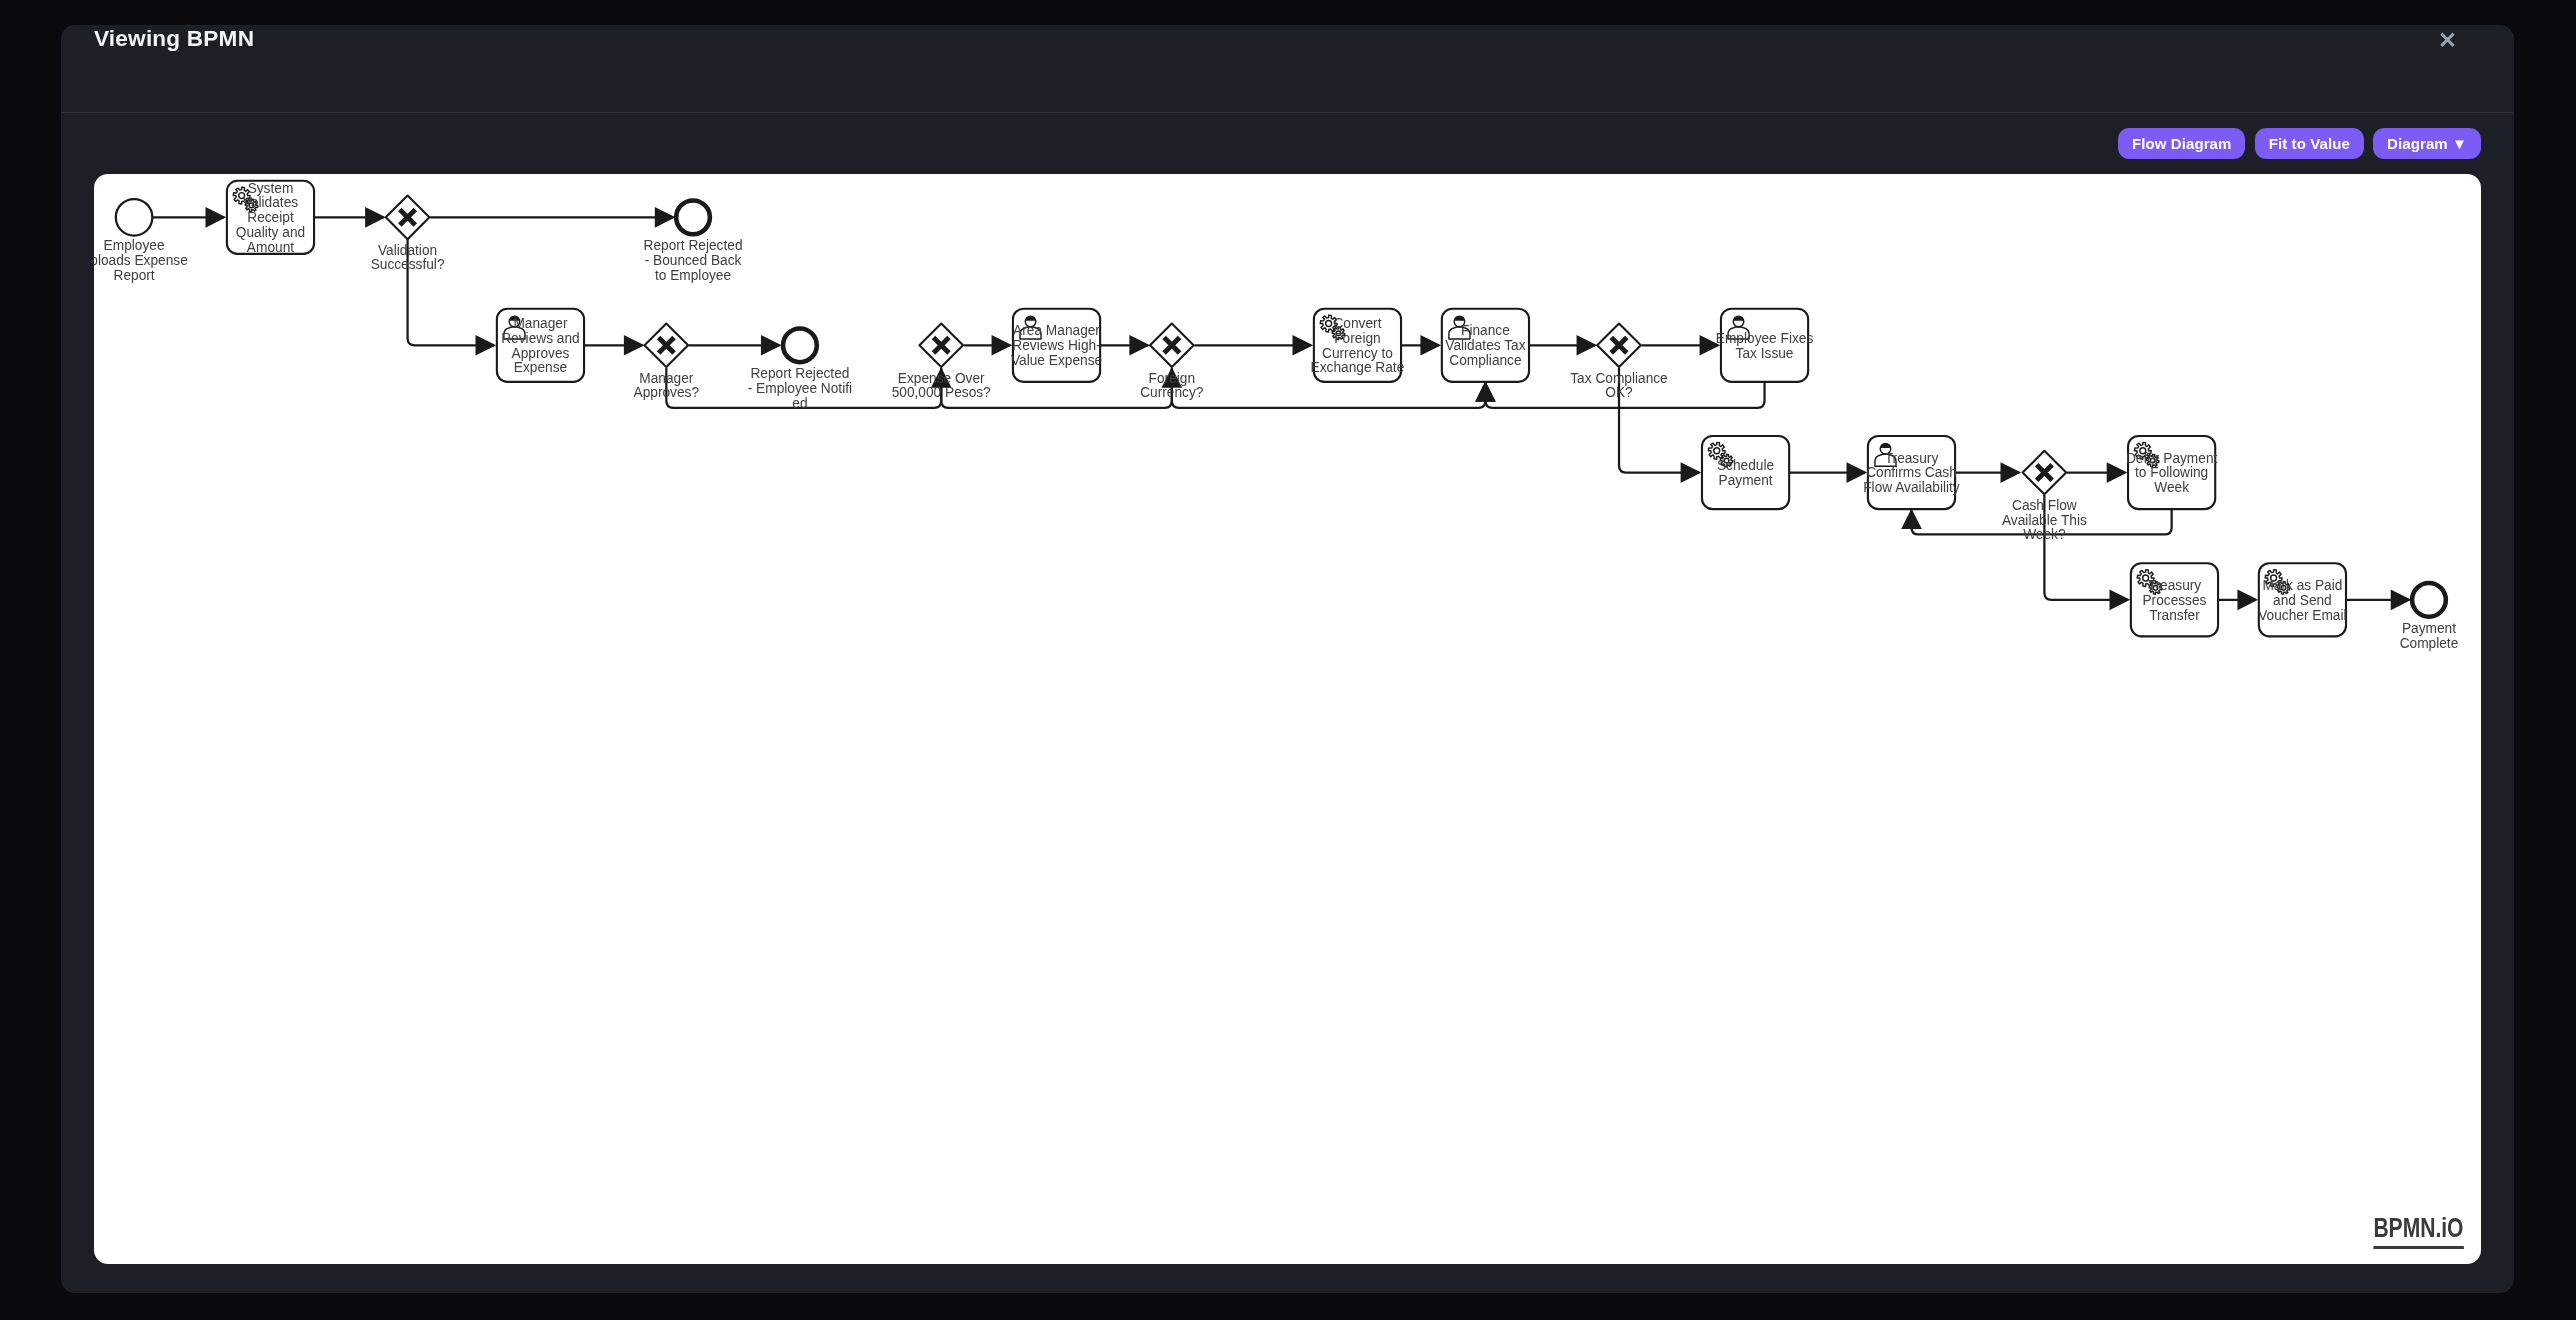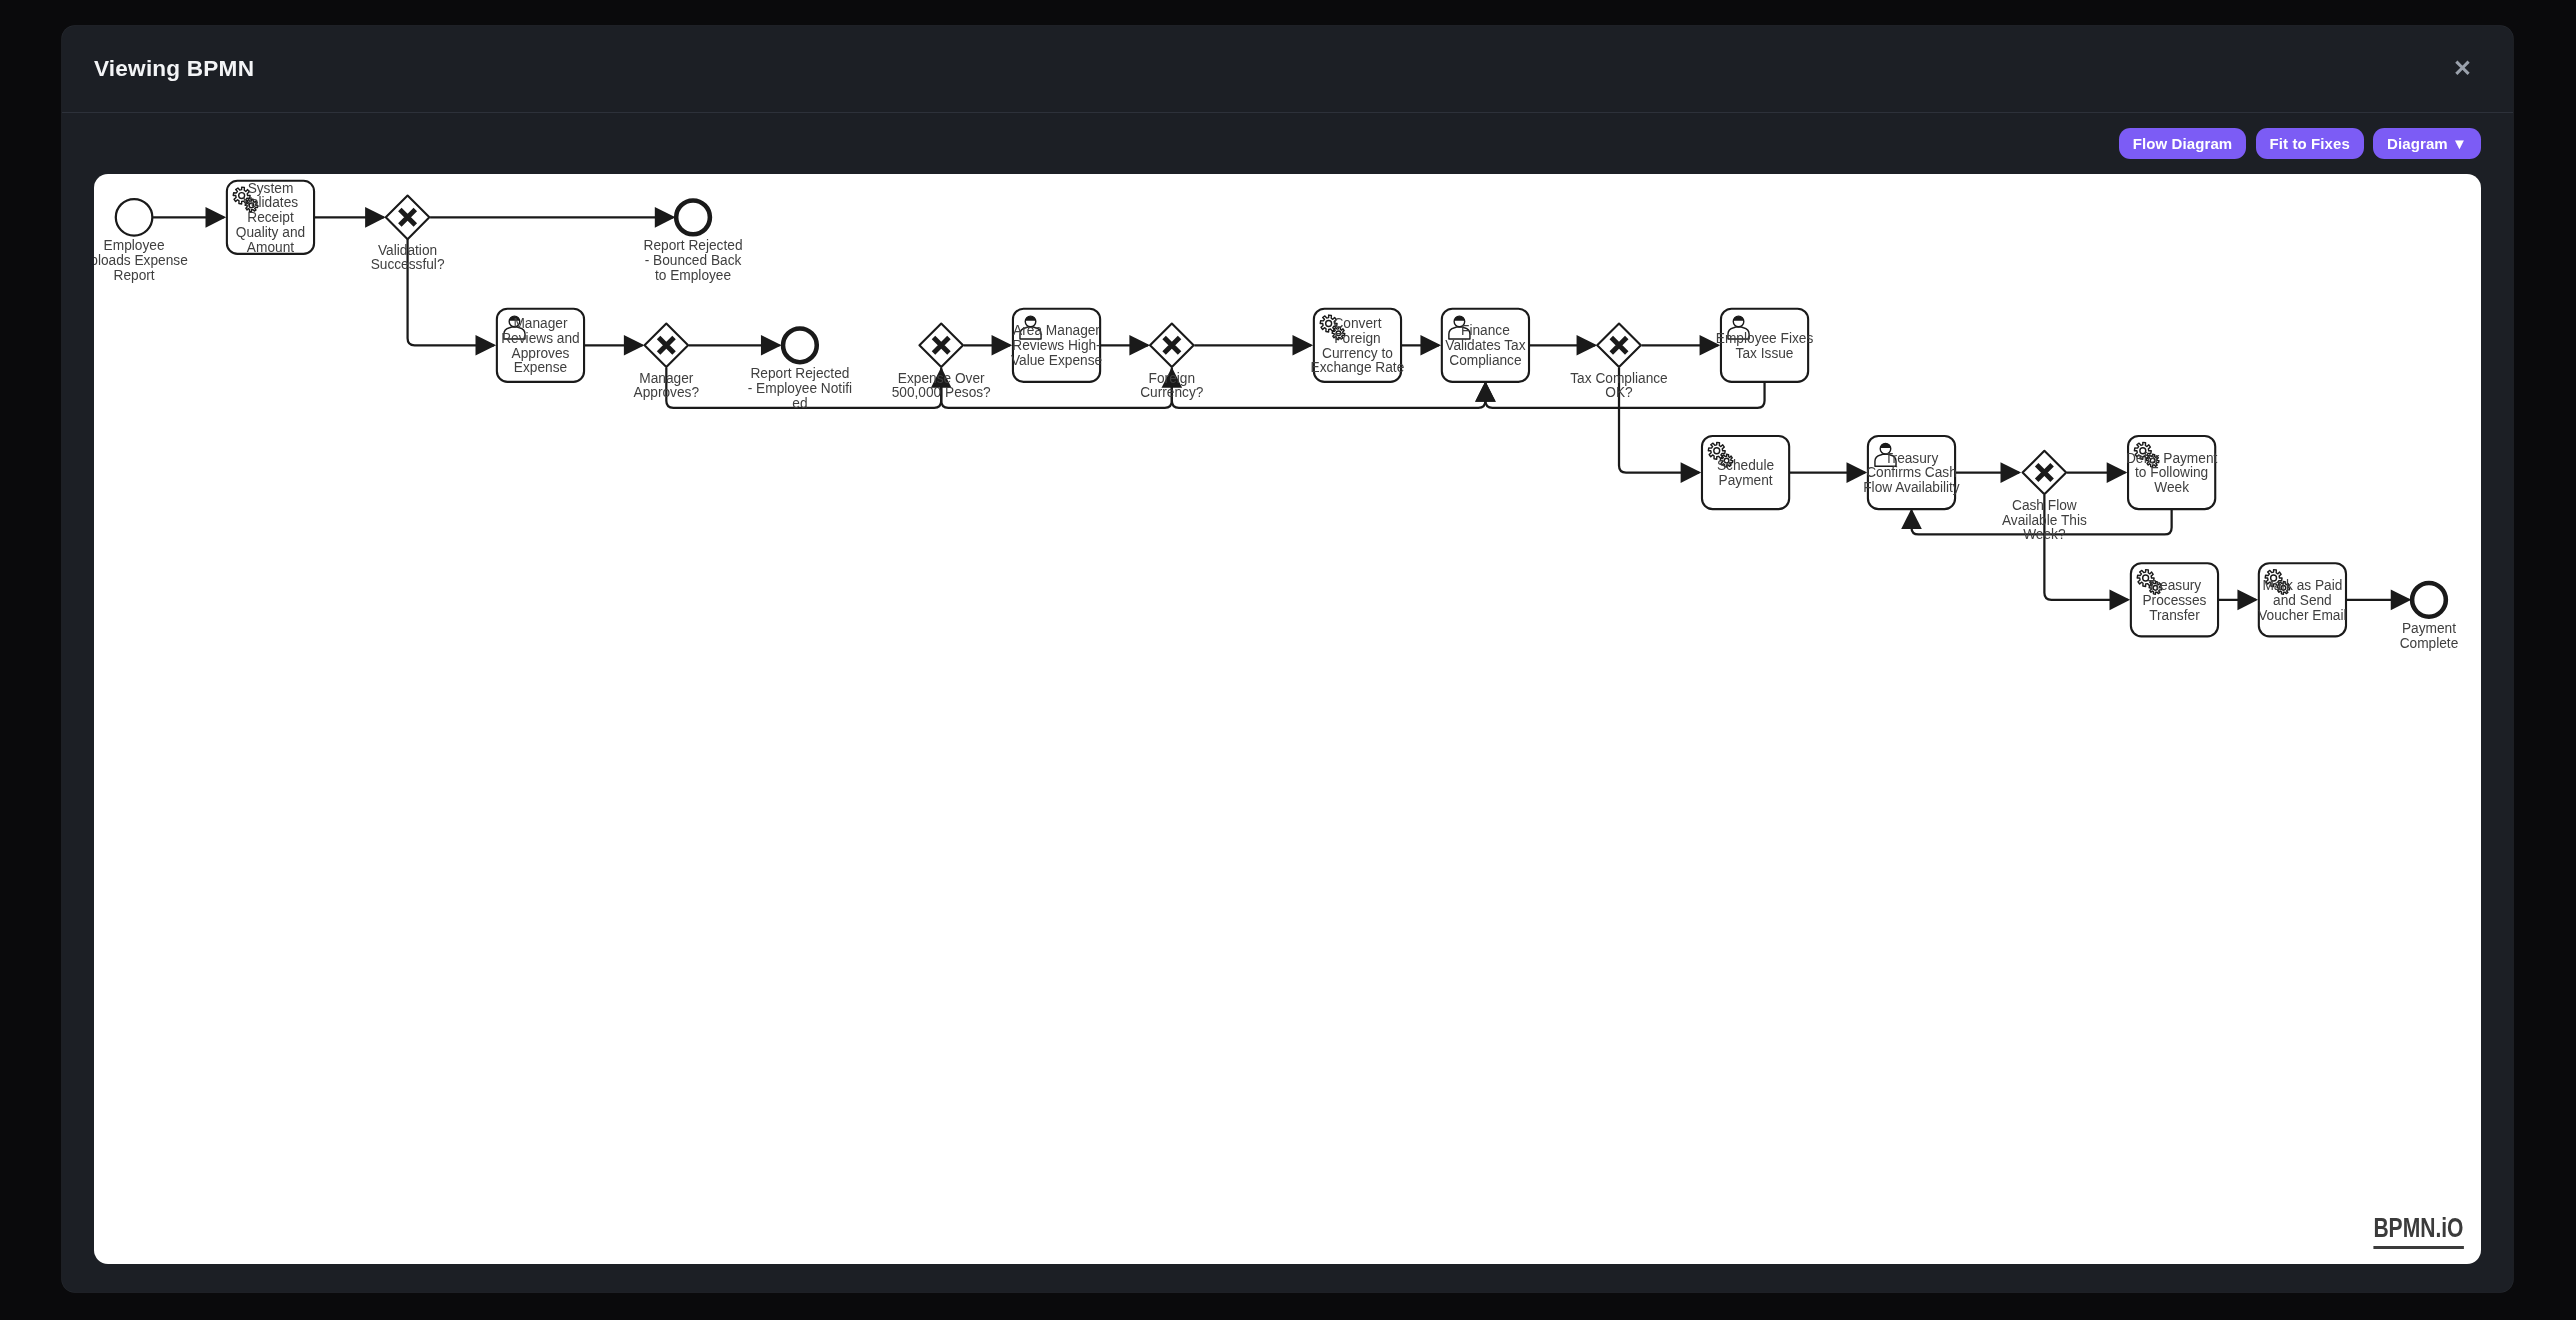--- a/index.html
+++ b/index.html
@@ -16,23 +16,23 @@
     width: 2451px; height: 1266px;
     background: #1c1f25;
     border-radius: 12.7px;
     display: flex;
     flex-direction: column;
     box-shadow: 0 0 0 0.7px #26292f;
   }
   .modal-header {
     flex: 0 0 87px;
     display: flex;
-    align-items: center;
+    align-items: flex-start;
     justify-content: space-between;
-    padding: 0 37px 0 32px;
+    padding: 0 52px 0 32px;
     border-bottom: 1.4px solid #2d313a;
   }
   .title {
     font-size: 22.6px;
     font-weight: 700;
     color: #f3f4f6;
     letter-spacing: 0.2px;
   }
   .close-btn {
     background: none;
@@ -103,21 +103,21 @@
 
   <div class="modal-header">
     <h1 class="title">Viewing BPMN</h1>
     <button class="close-btn">
       <span>✕</span>
     </button>
   </div>
 
   <div class="toolbar">
     <button class="btn">Flow Diagram</button>
-    <button class="btn">Fit to Fixes</button>
+    <button class="btn">Fit to Value</button>
     <button class="btn">Diagram ▼</button>
   </div>
 
   <div class="canvas">
     <svg id="bpmn-svg" viewBox="131 248 3395 1545" preserveAspectRatio="xMidYMid meet">
         <defs>
           <marker id="arrowhead" viewBox="0 0 12 12" refX="10" refY="6" markerWidth="11" markerHeight="11" orient="auto">
             <path d="M1 1 L11 6 L1 11 Z" fill="#1a1a1a"></path>
           </marker>
         </defs>

